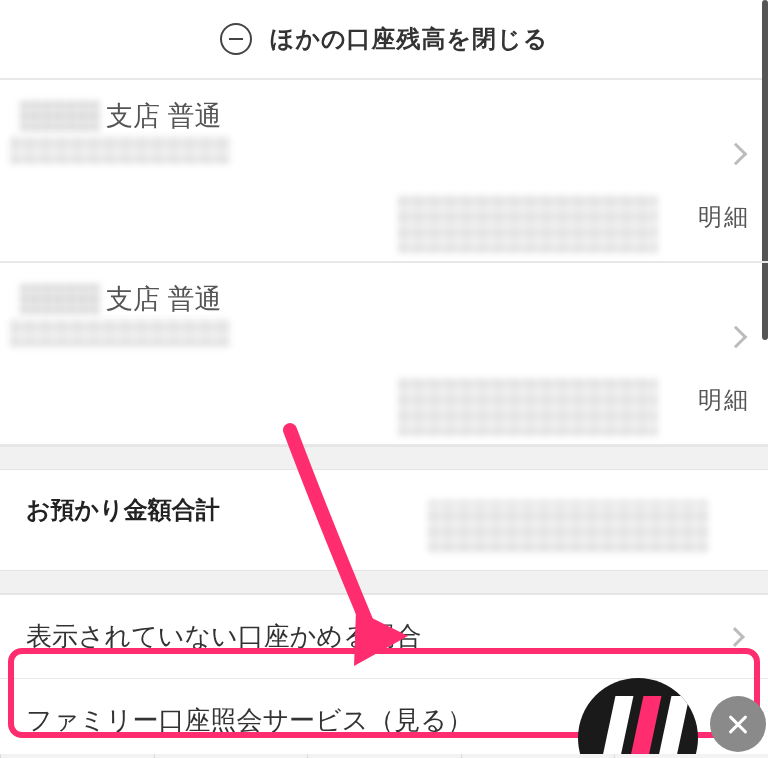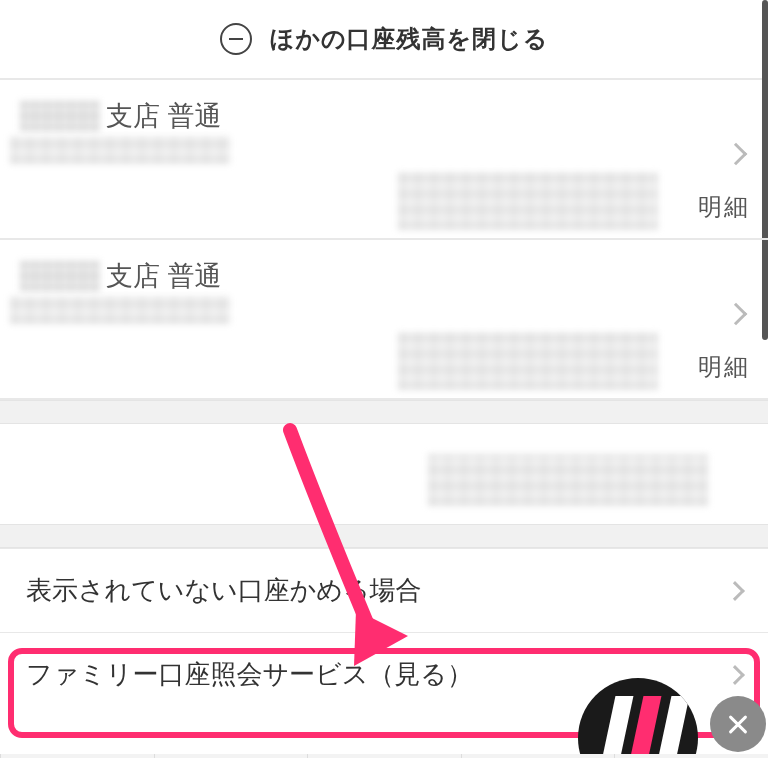--- a/index.html
+++ b/index.html
@@ -3,36 +3,36 @@
 <meta charset="utf-8">
 <style>
   * { box-sizing: border-box; margin: 0; padding: 0; }
   html, body { width: 768px; height: 758px; font-family: "Hiragino Sans", "Yu Gothic", "Meiryo", sans-serif; background: #fff; color: #333; overflow: hidden; position: relative; }
   .scrollbar { position: absolute; right: 0; top: 0; width: 6px; height: 340px; background: #555; border-radius: 3px; }
   .collapse-bar { display: flex; align-items: center; justify-content: center; gap: 18px; height: 80px; border-bottom: 2px solid #e8e8e8; }
   .collapse-bar .minus-circle { width: 32px; height: 32px; border: 2.5px solid #444; border-radius: 50%; display: flex; align-items: center; justify-content: center; }
   .collapse-bar .minus-circle .dash { width: 14px; height: 2.5px; background: #444; }
   .collapse-bar .label { font-size: 24px; font-weight: 700; color: #333; letter-spacing: 1px; }
 
-  .account-row { position: relative; height: 160px; border-bottom: 2px solid #e8e8e8; padding: 18px 26px 0 20px; }
+  .account-row { position: relative; height: 183px; border-bottom: 2px solid #e8e8e8; padding: 18px 26px 0 20px; }
   .blur-box { position: absolute; background: #fff; }
   .blur-box::before { content: ""; position: absolute; inset: 0; background:
       repeating-linear-gradient(0deg, rgba(180,180,180,.25) 0 8px, rgba(220,220,220,.25) 8px 16px),
       repeating-linear-gradient(90deg, rgba(200,200,200,.25) 0 8px, rgba(230,230,230,.25) 8px 16px);
       filter: blur(3px); }
   .acct-title-row { display: flex; align-items: center; gap: 6px; font-size: 27px; color: #555; }
   .blur-inline { display:inline-block; position:relative; width:80px; height:30px; }
   .blur-inline::before { content:""; position:absolute; inset:0; background:
       repeating-linear-gradient(0deg, rgba(180,180,180,.35) 0 6px, rgba(220,220,220,.35) 6px 12px),
       repeating-linear-gradient(90deg, rgba(200,200,200,.35) 0 6px, rgba(230,230,230,.35) 6px 12px);
       filter: blur(3px); }
   .sub-blur { position:absolute; left:10px; top:56px; width:220px; height:28px; }
   .amount-blur { position:absolute; right:110px; bottom:8px; width:260px; height:58px; }
   .chevron { position:absolute; right:24px; top:66px; width:16px; height:16px; border-top:3px solid #bbb; border-right:3px solid #bbb; transform:rotate(45deg); }
-  .detail-label { position:absolute; right:18px; bottom:15px; font-size:24px; color:#555; letter-spacing:2px; }
+  .detail-label { position:absolute; right:18px; bottom:28px; font-size:24px; color:#555; letter-spacing:2px; }
 
   .gap-gray { height: 24px; background: #f1f1f1; border-top:1px solid #e4e4e4; border-bottom:1px solid #e4e4e4; }
 
   .total-row { height: 100px; padding: 24px 26px 0 26px; position: relative; }
   .total-row .label { font-size: 24px; font-weight: 700; color: #222; }
   .total-blur { position:absolute; right:60px; top:30px; width:280px; height:52px; }
 
   .link-row { display:flex; align-items:center; justify-content:space-between; height:84px; padding:0 26px; border-top:1px solid #e8e8e8; font-size:26px; color:#333; }
   .link-row .chev-sm { width:14px; height:14px; border-top:3px solid #bbb; border-right:3px solid #bbb; transform:rotate(45deg); }
 
@@ -84,20 +84,21 @@
   </div>
   <span class="blur-box sub-blur"></span>
   <span class="blur-box amount-blur"></span>
   <span class="chevron"></span>
   <span class="detail-label">明細</span>
 </div>
 
 <div class="gap-gray"></div>
 
 <div class="total-row">
+  <div class="label">お預かり金額合計</div>
   <span class="blur-box total-blur"></span>
 </div>
 
 <div class="gap-gray"></div>
 
 <div class="link-row">
   <span>表示されていない口座かめる場合</span>
   <span class="chev-sm"></span>
 </div>
 

